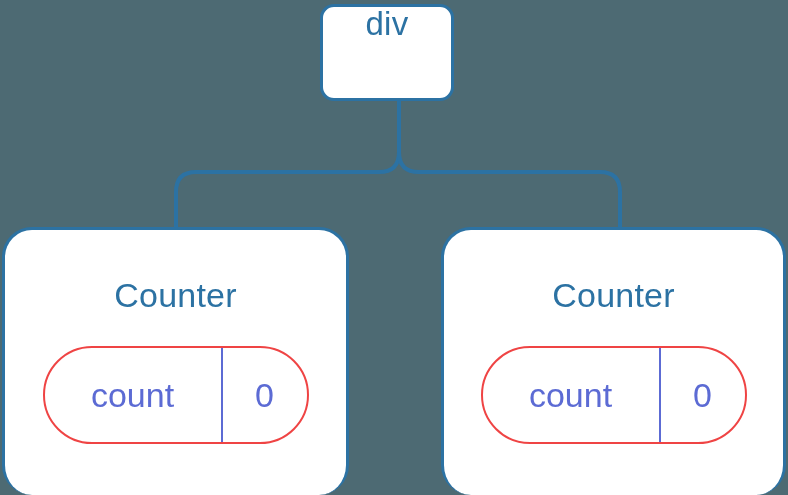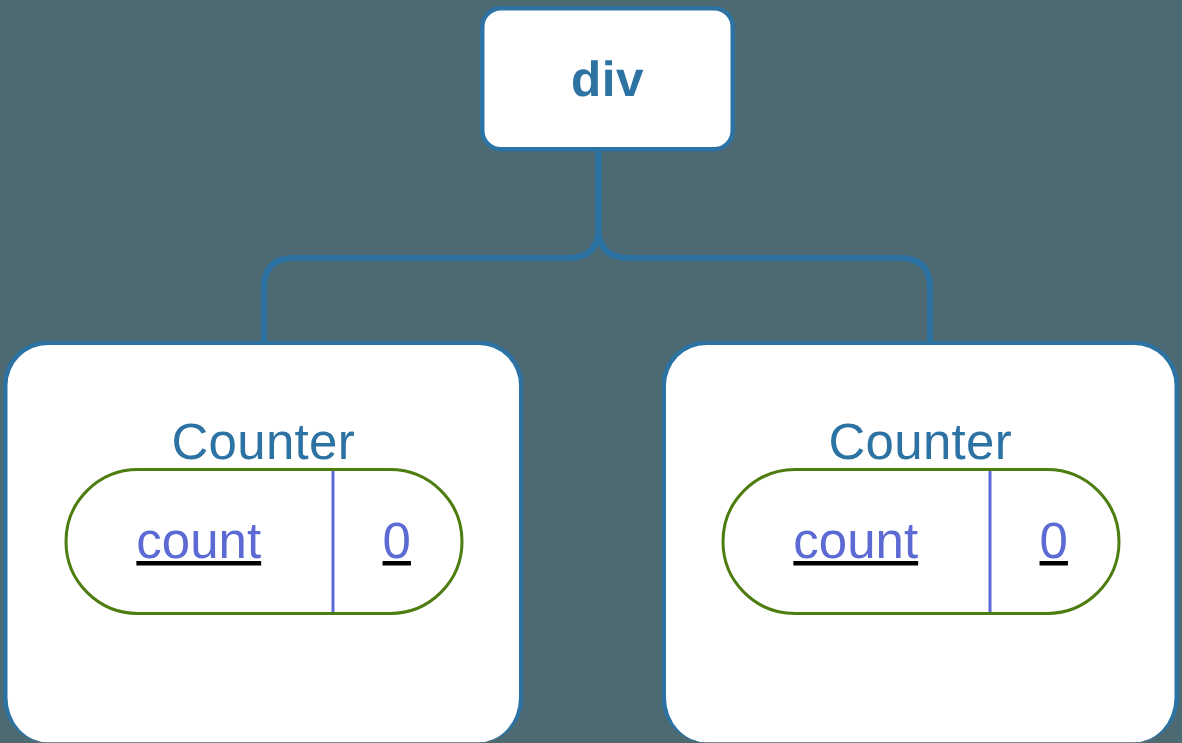--- a/index.html
+++ b/index.html
@@ -39,26 +39,25 @@
     background: #ffffff;
     border: 3px solid #2c72a3;
     border-radius: 14px;
     box-sizing: border-box;
   }
 
   
   .node--root {
     left: 320px;
     top: 4px;
-    width: 170px;
+    width: 134px;
     height: 97px;
     display: flex;
-    align-items: center;
+    align-items: flex-start;
     justify-content: center;
-    font-weight: bold;
   }
   .node-tag {
     color: #2c72a3;
     font-size: 33px;
     line-height: 1;
     letter-spacing: 0.3px;
   }
 
   
   .node--child {
@@ -85,28 +84,28 @@
     color: #2c72a3;
     font-size: 34px;
     line-height: 1;
     margin-top: 48px;
     letter-spacing: 0.2px;
   }
 
   
   .state-pill {
     position: relative;
+    margin-top: 34px;
     height: 98px;
     width: 266px;
-    border: 2px solid #4d7c0f;
+    border: 2px solid #ef4444;
     border-radius: 49px;
     box-sizing: border-box;
     display: flex;
     align-items: stretch;
-    text-decoration: underline;
   }
   .state-key,
   .state-value {
     display: flex;
     align-items: center;
     justify-content: center;
     color: #5c6bd4;
     font-size: 34px;
     line-height: 1;
     box-sizing: border-box;

